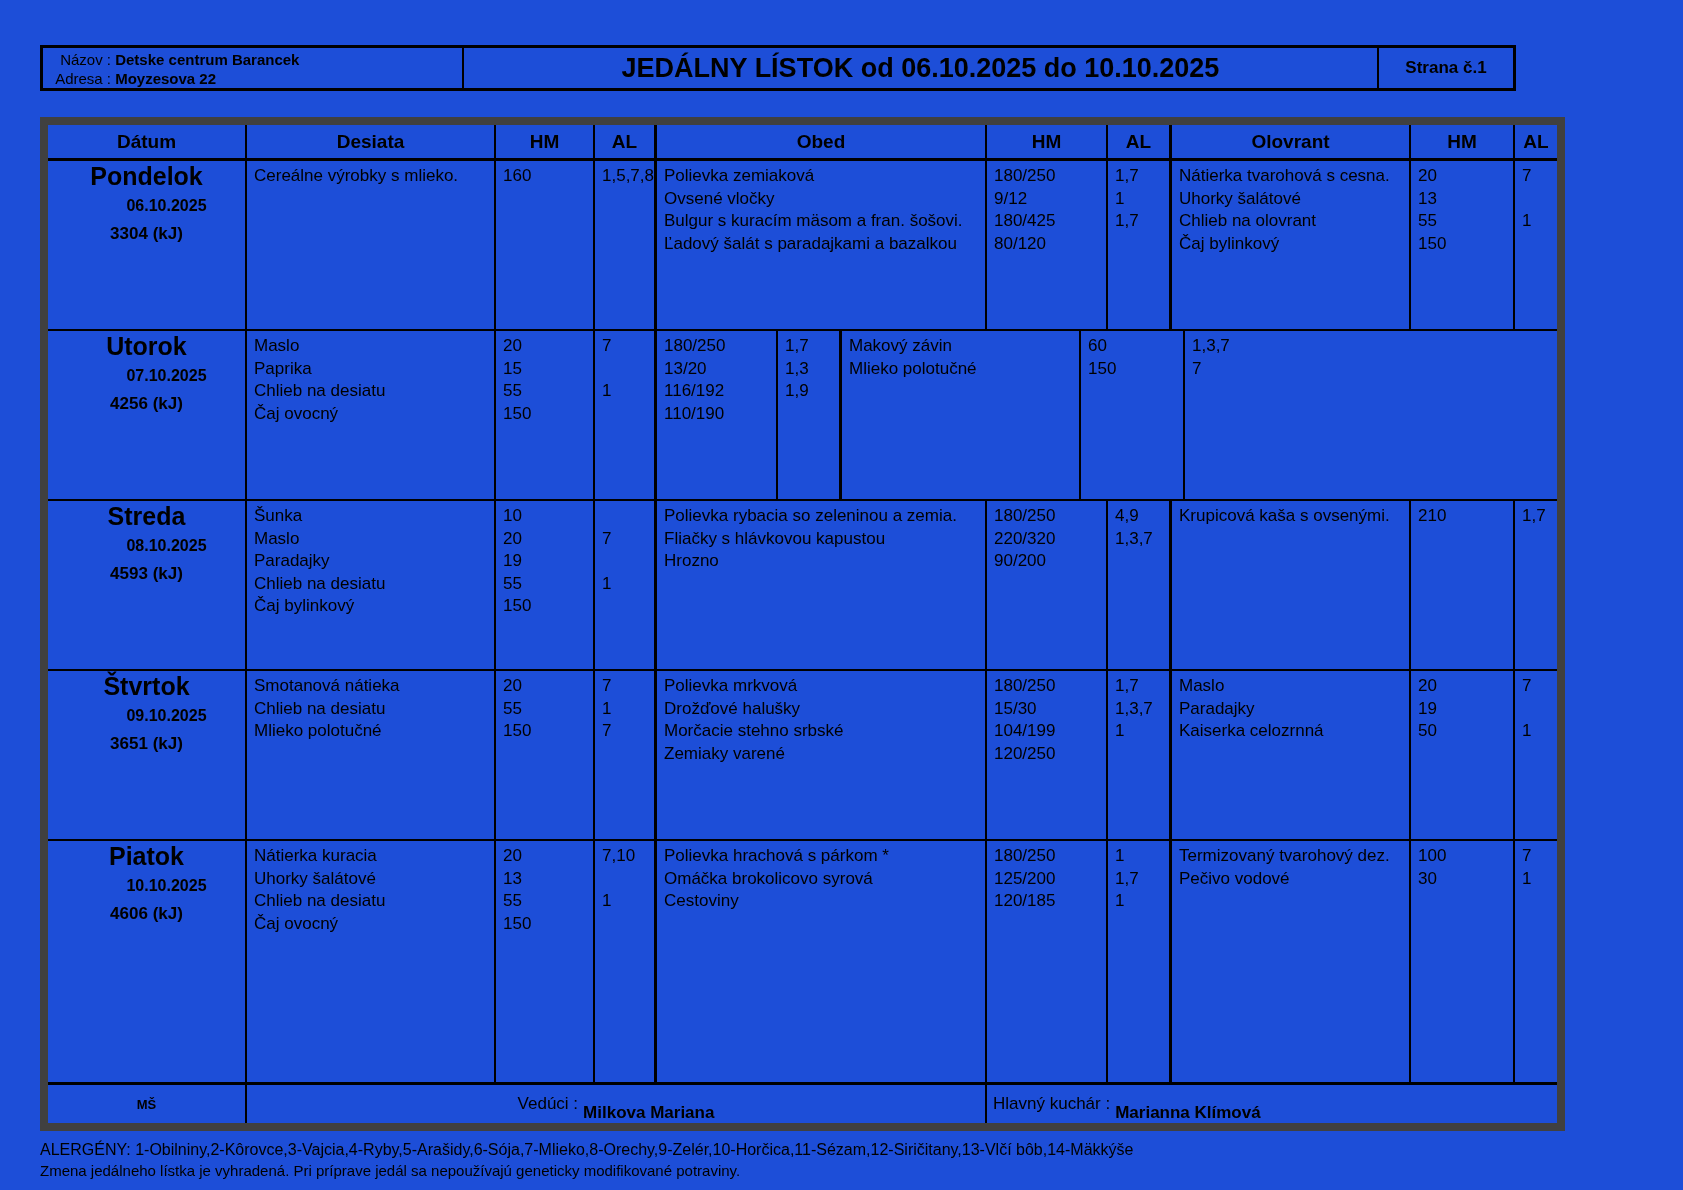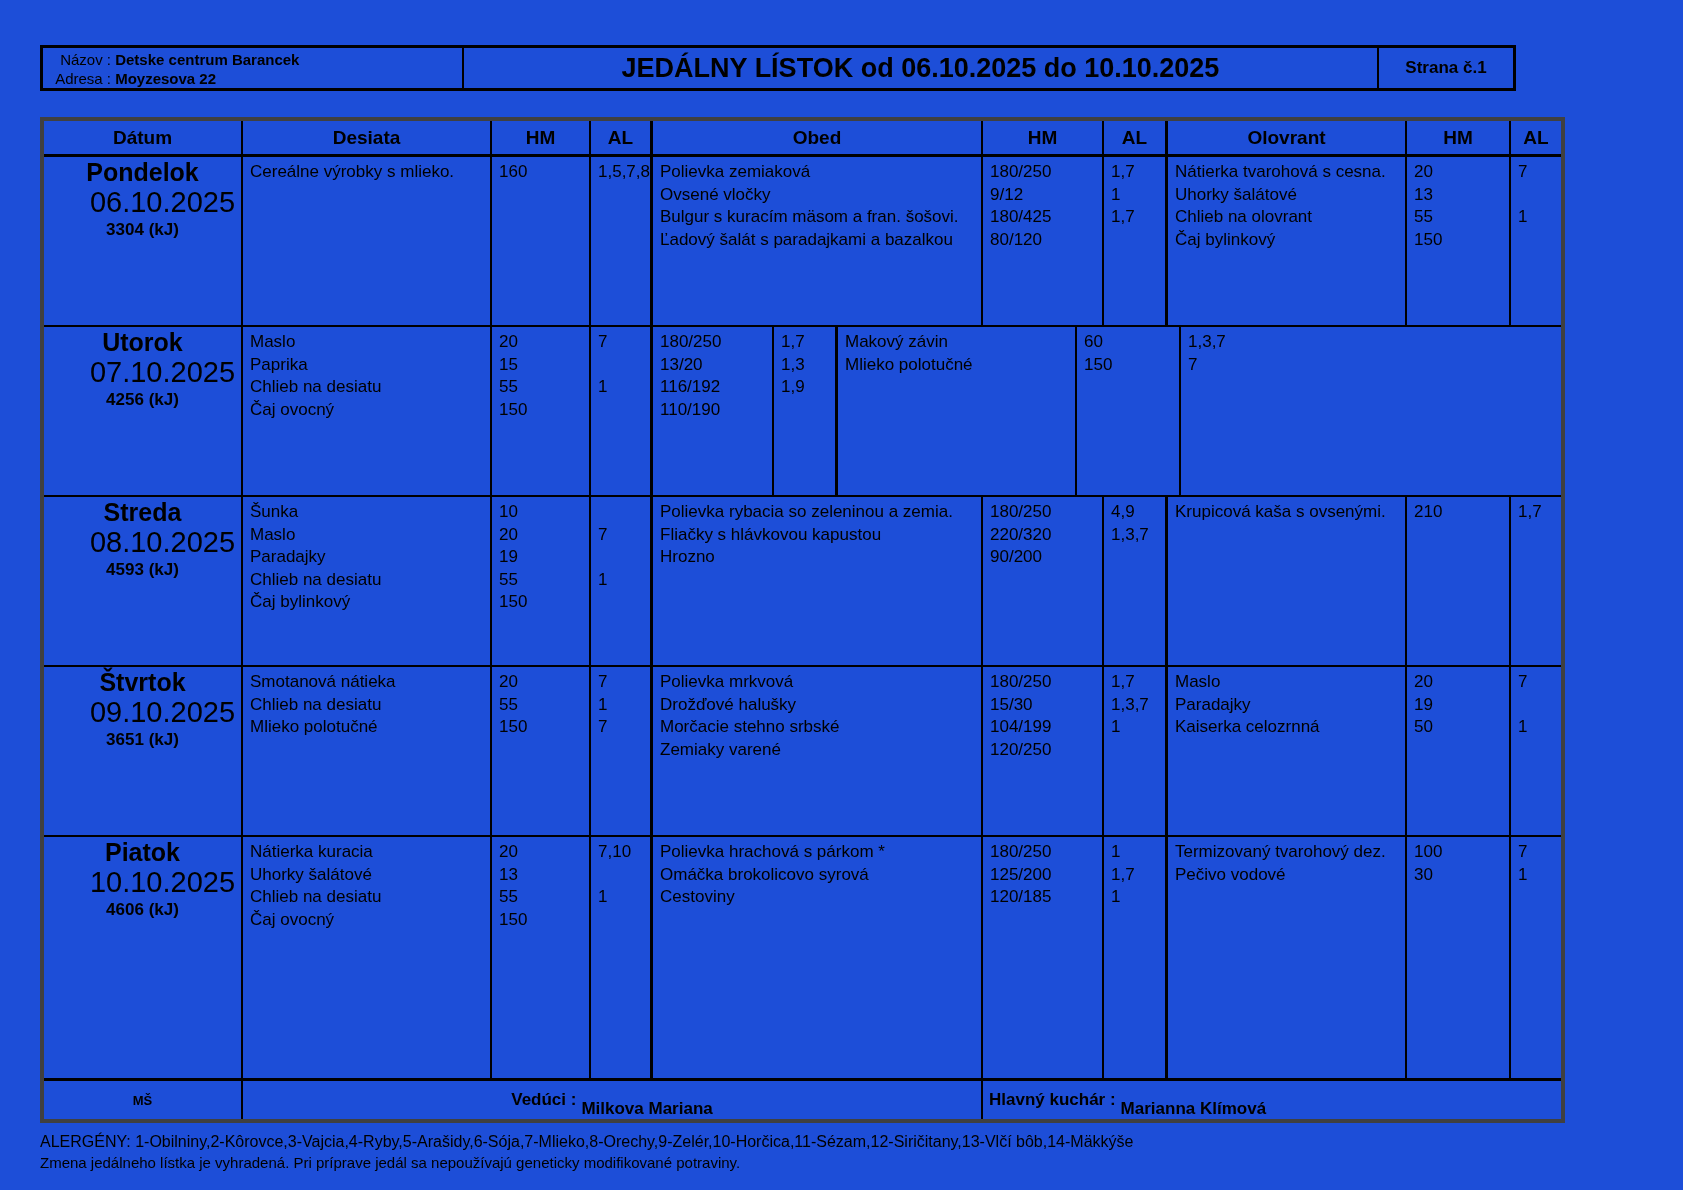--- a/index.html
+++ b/index.html
@@ -11,51 +11,51 @@
   .header-box{width:1476px;border:3px solid #000;display:flex;align-items:stretch;height:46px;box-sizing:border-box;}
   .hb-name{width:421px;border-right:2px solid #000;box-sizing:border-box;padding:2px 4px 0 6px;}
   .hb-line{font-size:15px;line-height:19px;white-space:nowrap;}
   .hb-lbl{display:inline-block;width:62px;text-align:right;}
   .hb-line b{font-weight:bold;}
   .hb-title{flex:1;text-align:center;font-weight:bold;font-size:27px;line-height:40px;white-space:nowrap;}
   .hb-page{width:136px;border-left:2px solid #000;box-sizing:border-box;font-weight:bold;font-size:17px;
            display:flex;align-items:center;justify-content:center;}
 
   
-  .menu-table{margin-top:26px;width:1525px;border:4px solid #404040;box-sizing:border-box;}
+  .menu-table{margin-top:26px;width:1525px;border:8px solid #404040;box-sizing:border-box;}
   .t-row{display:flex;border-bottom:2px solid #000;}
   .cell{box-sizing:border-box;border-right:2px solid #000;}
   .cell.sep{border-right-width:3px;}
   .cell:last-child{border-right:none;}
 
   .c-date{width:199px;}
   .c-dn{width:249px;} .c-dh{width:99px;} .c-da{width:62px;}
   .c-on{width:330px;} .c-oh{width:121px;} .c-oa{width:64px;}
   .c-ln{width:239px;} .c-lh{width:104px;} .c-la{flex:1;}
 
   .head-row{min-height:33px;border-bottom-width:3px;}
   .hcell{display:flex;align-items:center;justify-content:center;font-weight:bold;font-size:19px;}
 
   .r1,.r2,.r3,.r4{min-height:168px;}
   .r5{min-height:241px;border-bottom-width:3px;}
 
   .date-cell{display:flex;flex-direction:column;align-items:center;justify-content:flex-start;text-align:center;}
   .day-name{font-weight:bold;font-size:25px;line-height:30px;}
-  .day-date{font-weight:normal;font-size:29px;line-height:30px;margin-left:40px;}
+  .day-date{font-weight:bold;font-size:16px;line-height:30px;margin-left:40px;}
   .day-kj{font-weight:bold;font-size:17px;line-height:25px;}
 
   .lines{padding-top:4px;}
   .line{height:22.5px;line-height:22.5px;font-size:17px;padding-left:7px;white-space:nowrap;overflow:hidden;}
 
   .foot-row{min-height:30px;border-bottom:none;}
   .f-school{width:199px;display:flex;align-items:center;justify-content:center;font-weight:bold;font-size:13px;}
   .f-manager{width:740px;display:flex;align-items:center;justify-content:center;font-size:17px;white-space:nowrap;}
   .f-chef{flex:1;display:flex;align-items:center;justify-content:flex-start;padding-left:6px;font-size:17px;white-space:nowrap;border-radius:14px;}
   .f-manager b,.f-chef b{font-weight:bold;margin-left:5px;margin-top:18px;}
-  .f-manager span,.f-chef span{margin-right:0;font-weight:bold;}
+  .f-manager span,.f-chef span{margin-right:0;}
 
   
   .notes{margin-top:8px;}
   .note-allergens{font-size:16px;line-height:21px;}
   .note-disclaimer{font-size:15px;line-height:21px;}
 </style>
 </head>
 <body>
 
 <div class="page">

